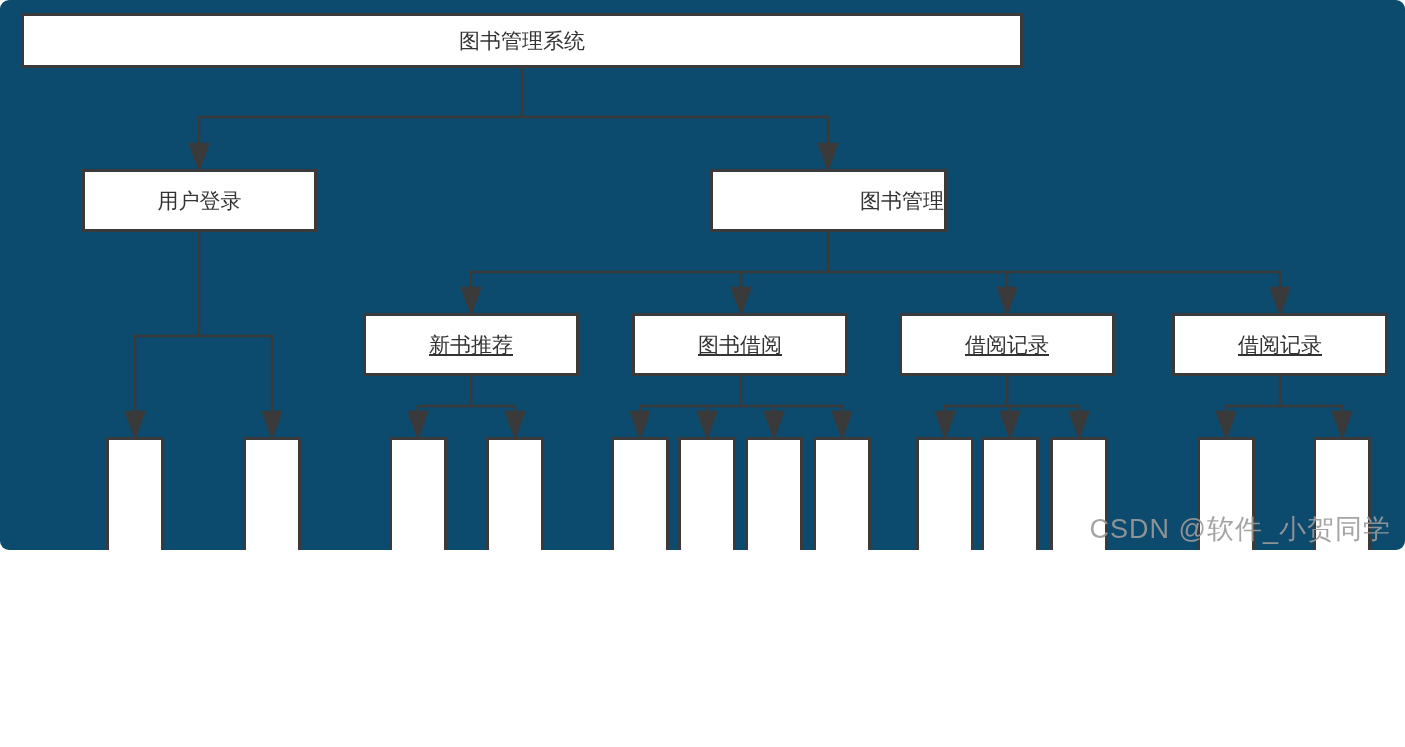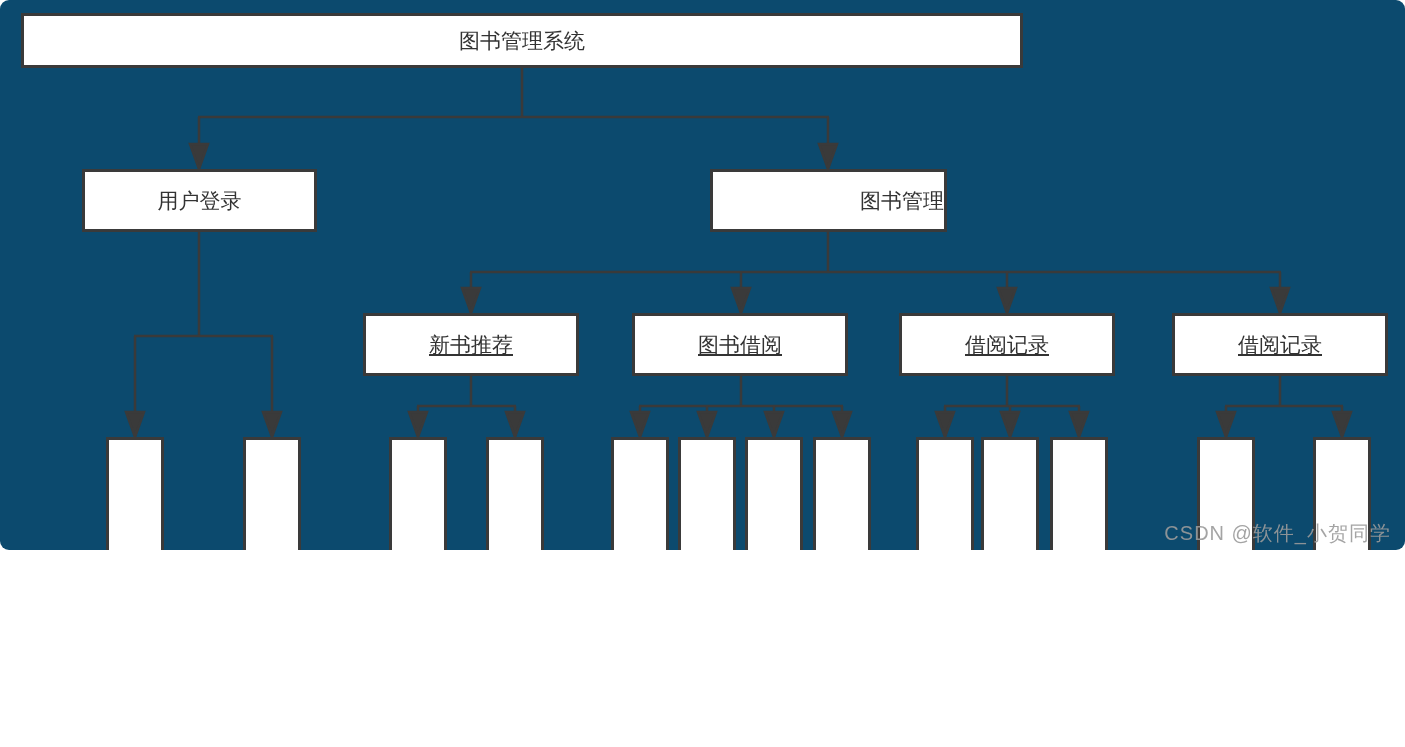--- a/index.html
+++ b/index.html
@@ -43,21 +43,21 @@
     writing-mode: vertical-rl;
     text-orientation: mixed;
     letter-spacing: 5px;
     font-size: 20px;
     white-space: normal;
   }
   .watermark {
     position: absolute;
     right: 14px;
     bottom: 3px;
-    font-size: 20px;
+    font-size: 27px;
     color: #9b9b9b;
     opacity: 0.9;
     z-index: 3;
     letter-spacing: 1px;
   }
 </style>
 </head>
 <body>
 
 <div class="canvas">

